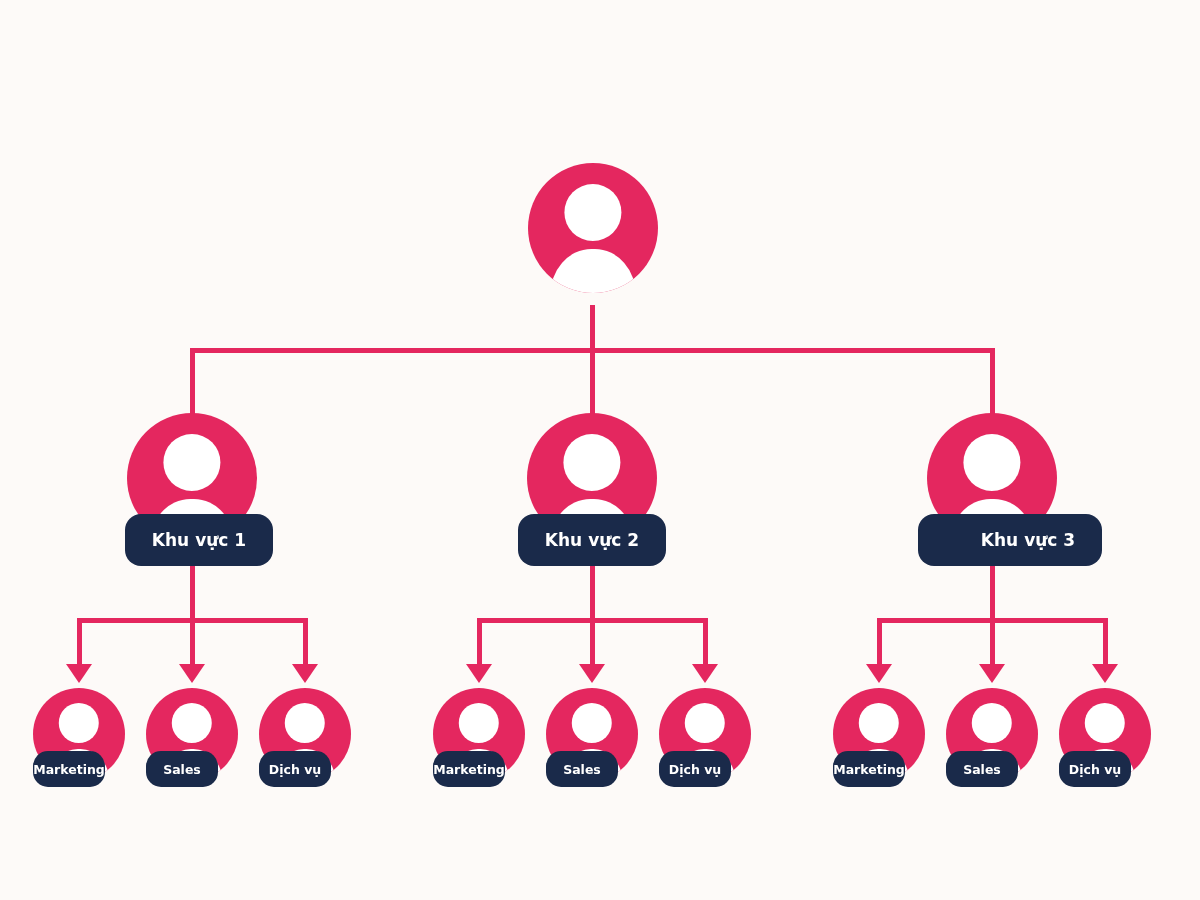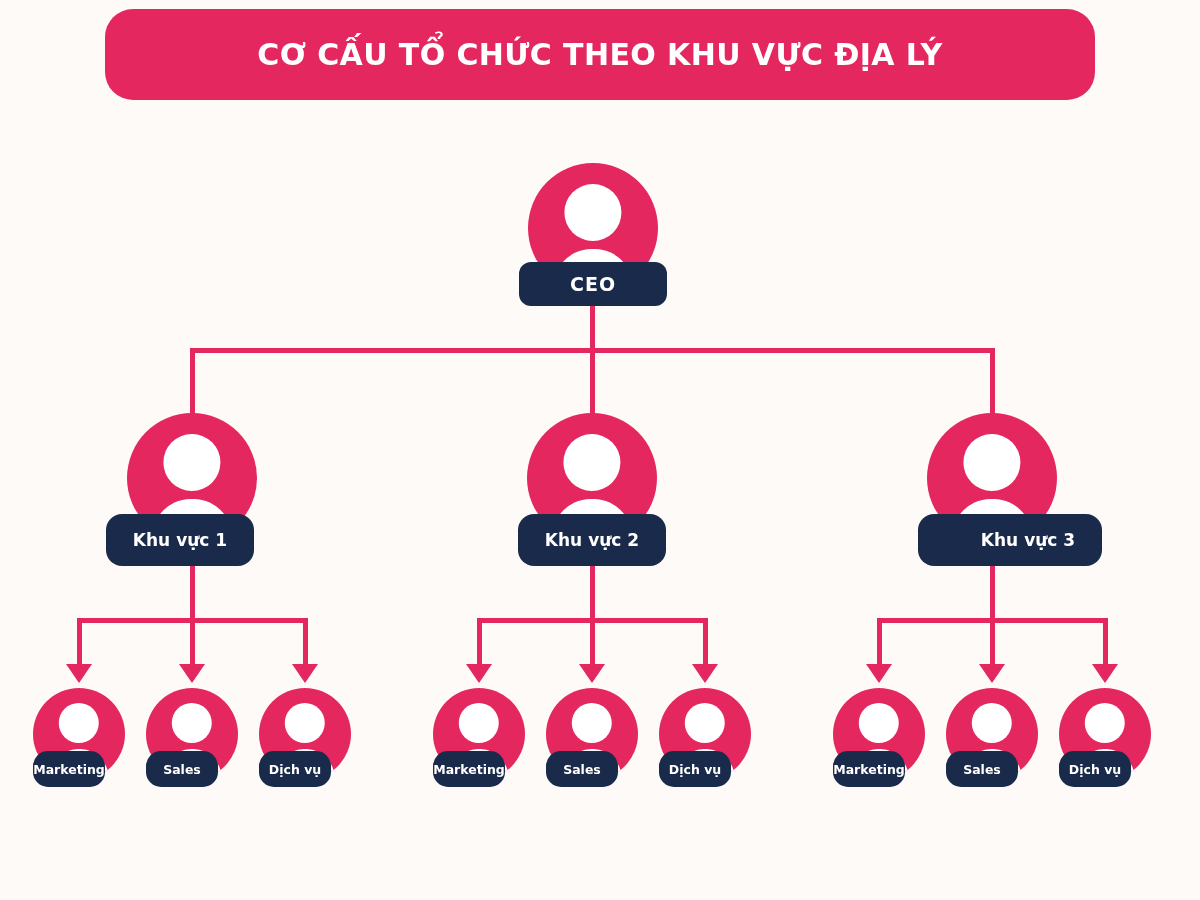--- a/index.html
+++ b/index.html
@@ -76,23 +76,20 @@
   }
   .tag-ceo    { width: 148px; height: 44px; border-radius: 12px; font-size: 19px; letter-spacing: 1px; }
   .tag-region { width: 148px; height: 52px; border-radius: 16px; font-size: 17px; }
   .tag-leaf   { width: 72px;  height: 36px; border-radius: 15px; font-size: 12.5px; }
 </style>
 </head>
 <body>
 
 <div class="canvas">
 
-  <div class="banner">
-    <h1 class="title">CƠ CẤU TỔ CHỨC THEO KHU VỰC ĐỊA LÝ</h1>
-  </div>
 
   <div class="vline" style="left:590px; top:305px; height:110px;"></div>
   <div class="hline" style="left:190px; top:348px; width:805px;"></div>
   <div class="vline" style="left:190px; top:348px; height:70px;"></div>
   <div class="vline" style="left:990px; top:348px; height:70px;"></div>
 
   <div class="vline" style="left:190px; top:566px; height:100px;"></div>
   <div class="hline" style="left:77px; top:618px; width:231px;"></div>
   <div class="vline" style="left:77px; top:618px; height:50px;"></div>
   <div class="vline" style="left:303px; top:618px; height:50px;"></div>
@@ -113,27 +110,26 @@
   <div class="vline" style="left:877px; top:618px; height:50px;"></div>
   <div class="vline" style="left:1103px; top:618px; height:50px;"></div>
   <div class="arrow" style="left:866px; top:664px;"></div>
   <div class="arrow" style="left:979px; top:664px;"></div>
   <div class="arrow" style="left:1092px; top:664px;"></div>
 
   <div class="avatar lg" style="left:528px; top:163px;">
     <span class="head"></span>
     <span class="body"></span>
   </div>
-  <div class="tag tag-ceo" style="left:519px; top:262px;">CEO</div>
 
   <div class="avatar lg" style="left:127px; top:413px;">
     <span class="head"></span>
     <span class="body"></span>
   </div>
-  <div class="tag tag-region" style="left:106px; top:514px;">Khu vực 1</div>
+  <div class="tag tag-region" style="left:125px; top:514px;">Khu vực 1</div>
 
   <div class="avatar lg" style="left:527px; top:413px;">
     <span class="head"></span>
     <span class="body"></span>
   </div>
   <div class="tag tag-region" style="left:518px; top:514px;">Khu vực 2</div>
 
   <div class="avatar lg" style="left:927px; top:413px;">
     <span class="head"></span>
     <span class="body"></span>

